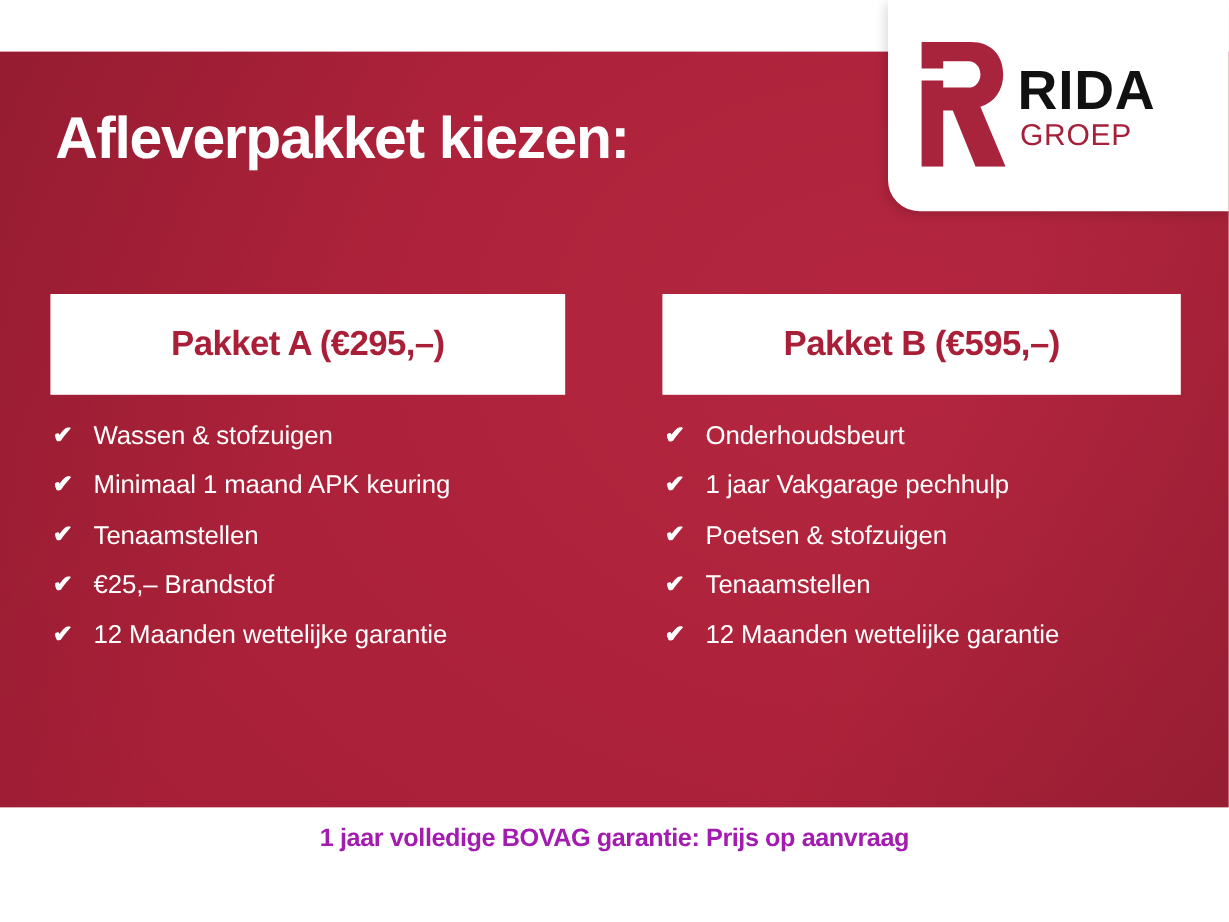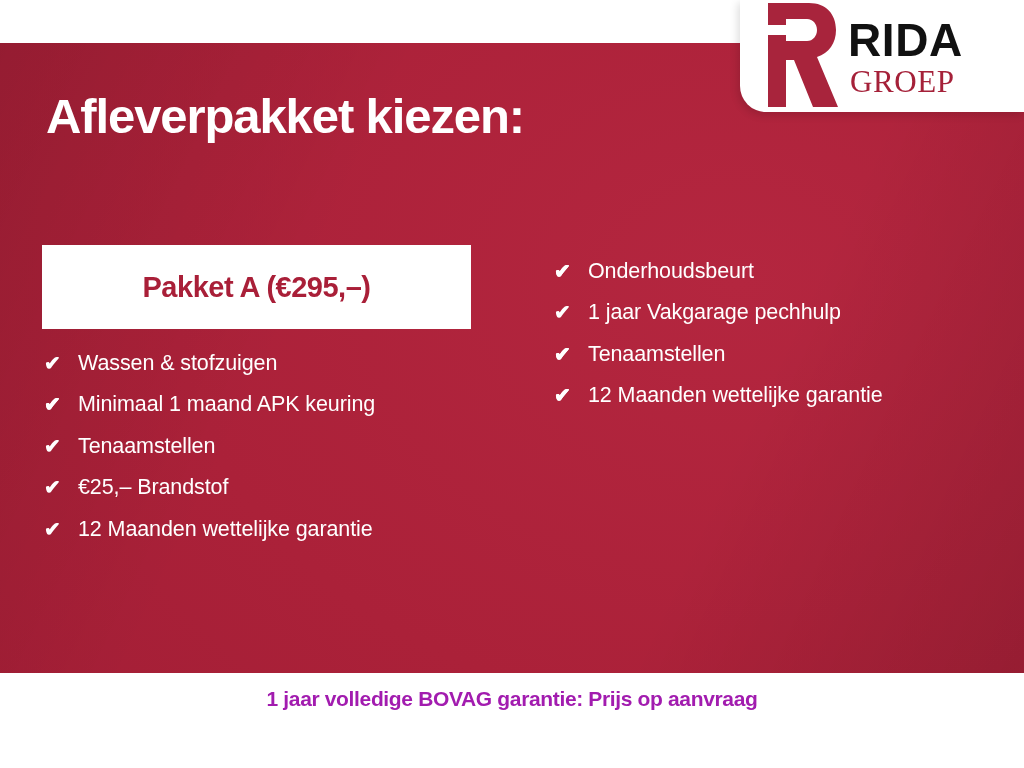--- a/index.html
+++ b/index.html
@@ -53,21 +53,21 @@
     white-space: nowrap;
     z-index: 4;
   }
 
   
   .logo-panel {
     position: absolute;
     right: 0;
     top: 0;
     width: 284px;
-    height: 112px;
+    height: 176px;
     background: #ffffff;
     border-bottom-left-radius: 26px;
     z-index: 5;
     display: flex;
     align-items: center;
     padding-left: 22px;
     box-shadow: -2px 3px 9px rgba(0,0,0,.14);
   }
   .logo-mark {
     width: 76px;
@@ -83,27 +83,26 @@
     line-height: 1;
     margin-top: 2px;
   }
   .logo-rida {
     font-size: 46px;
     font-weight: 800;
     letter-spacing: 0.6px;
     color: #111111;
   }
   .logo-groep {
-    font-size: 31px;
+    font-size: 25px;
     font-weight: 500;
     letter-spacing: 0.6px;
     color: #a52139;
     margin-top: 3px;
     margin-left: 2px;
-    font-family: Liberation Serif, serif;
   }
 
   
   .columns {
     position: absolute;
     left: 0;
     top: 0;
     width: 1024px;
     height: 100%;
     z-index: 3;
@@ -209,34 +208,38 @@
             <span>€25,– Brandstof</span>
           </li>
           <li>
             <span class="check-icon">✔</span>
             <span>12 Maanden wettelijke garantie</span>
           </li>
         </ul>
       </section>
 
       <section class="pkg pkg-b">
+        <div class="pkg-head">
+          <span class="pkg-head-label">Pakket B (€595,–)</span>
+        </div>
         <ul class="pkg-list">
           <li>
             <span class="check-icon">✔</span>
           </li>
           <li>
             <span class="check-icon">✔</span>
             <span>Onderhoudsbeurt</span>
           </li>
           <li>
             <span class="check-icon">✔</span>
             <span>1 jaar Vakgarage pechhulp</span>
           </li>
           <li>
             <span class="check-icon">✔</span>
+            <span>Poetsen &amp; stofzuigen</span>
           </li>
           <li>
             <span class="check-icon">✔</span>
             <span>Tenaamstellen</span>
           </li>
           <li>
             <span class="check-icon">✔</span>
           </li>
           <li>
             <span class="check-icon">✔</span>

